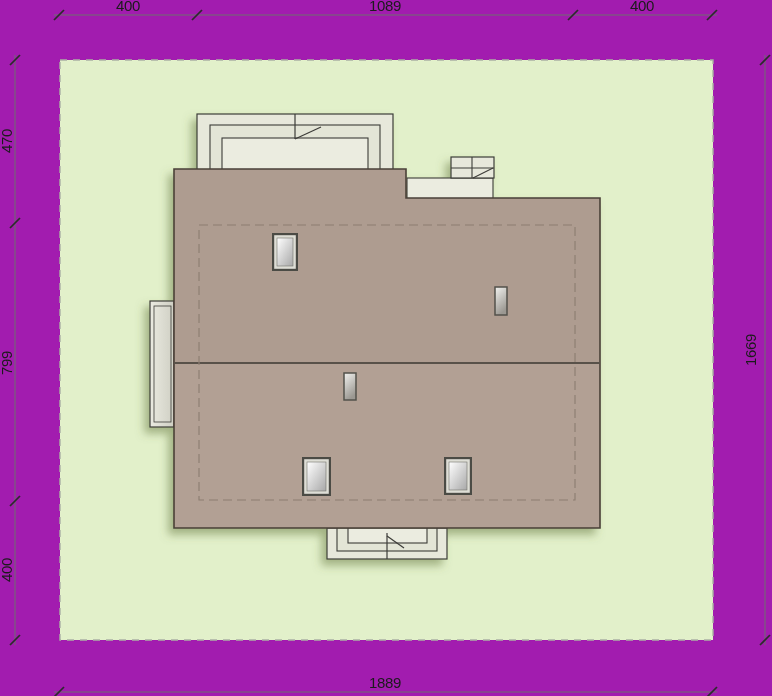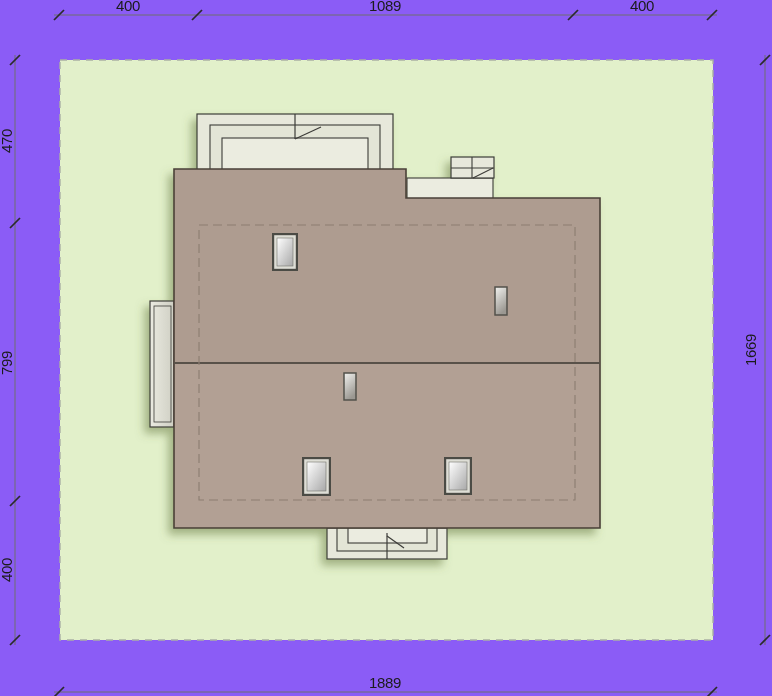--- a/index.html
+++ b/index.html
@@ -1,19 +1,19 @@
 <!DOCTYPE html>
 <html><head>
 <meta charset="utf-8">
 <style>
   html,body{margin:0;padding:0;background:#ffffff;}
   .canvas{
     position:relative;
     width:772px;height:696px;
-    background:#8b5cf6;
+    background:#a21caf;
     font-family:"Liberation Sans", sans-serif;
     overflow:hidden;
   }
   svg{display:block;}
   .dim-line{stroke:#6e6e6e;stroke-width:1;fill:none;}
   .tick{stroke:#2b2b2b;stroke-width:1.7;fill:none;}
   .dim-text{font-family:"Liberation Sans",sans-serif;font-size:15px;fill:#1b1b1b;letter-spacing:-0.3px;}
   .sfill {fill:#e7e8db;stroke:#3c3c38;stroke-width:1.2;}
   .sfill2{fill:#e3e5d6;stroke:#3c3c38;stroke-width:1.1;}
   .sfill3{fill:#ebece0;stroke:#3c3c38;stroke-width:1.1;}

